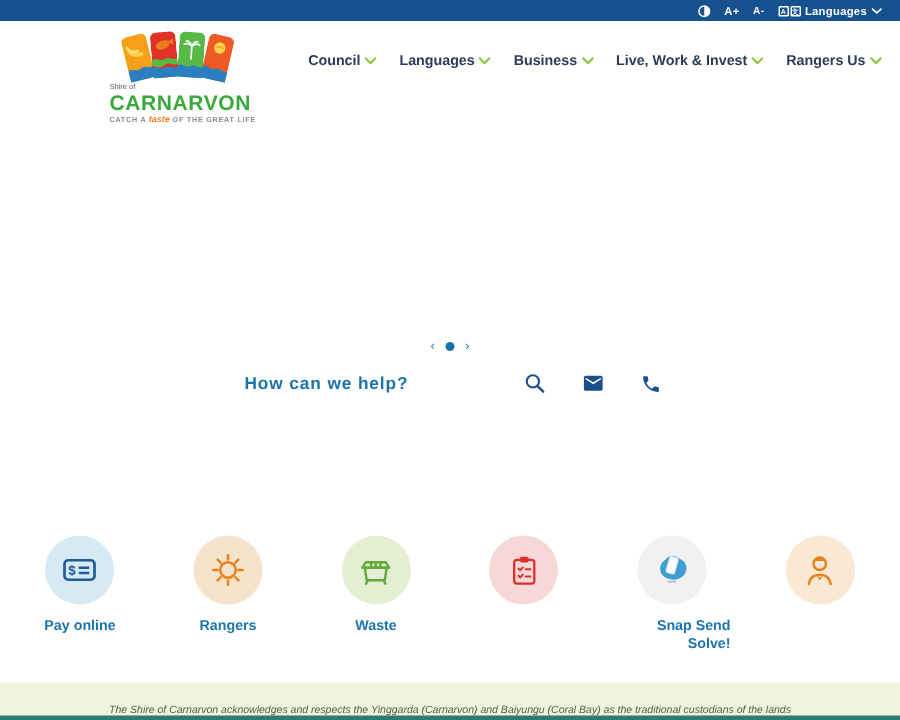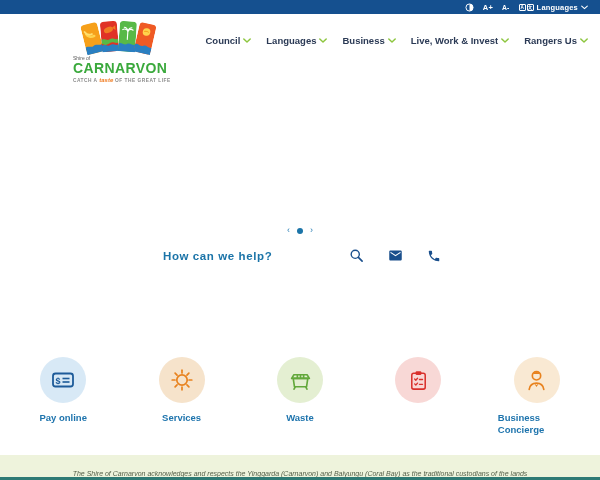--- a/index.html
+++ b/index.html
@@ -45,21 +45,21 @@
 
   .help-row { position:absolute; top:153px; left:163px; width:278px; display:flex; align-items:center; }
   .help-title { font-size:11.5px; font-weight:bold; color:#1b74a8; letter-spacing:.6px; }
   .help-icons { margin-left:auto; display:flex; align-items:center; gap:24px; }
   .help-icons svg { display:block; cursor:pointer; }
 
   
   .quicklinks { position:absolute; top:357px; left:0; width:600px; display:flex; padding:0 4px; }
   .ql { flex:1; display:flex; flex-direction:column; align-items:center; cursor:pointer; }
   .ql-circle { width:46px; height:46px; border-radius:50%; display:flex; align-items:center; justify-content:center; }
-  .ql-label { margin-top:9px; font-size:9.5px; font-weight:bold; color:#1e74ad; text-align:left;
+  .ql-label { margin-top:9px; font-size:9.5px; font-weight:bold; color:#1e74ad; text-align:right;
     line-height:1.3; max-width:78px; }
   .c-blue   { background:#d8e9f6; }
   .c-peach  { background:#f6e3cb; }
   .c-green  { background:#e4efd2; }
   .c-pink   { background:#f8d8d6; }
   .c-blue2  { background:#d8eaf5; }
   .c-gray   { background:#f1f1f1; }
   .c-peach2 { background:#f9e9d3; }
 
   
@@ -219,21 +219,21 @@
               <line x1="2.2" y1="12" x2="5" y2="12"></line>
             <line x1="12" y1="19" x2="12" y2="21.8"></line>
               <line x1="12" y1="2.2" x2="12" y2="5"></line>
             <line x1="16.95" y1="16.95" x2="18.9" y2="18.9"></line>
               <line x1="5.1" y1="5.1" x2="7.05" y2="7.05"></line>
             <line x1="7.05" y1="16.95" x2="5.1" y2="18.9"></line>
               <line x1="16.95" y1="7.05" x2="18.9" y2="5.1"></line>
           </g>
         </svg>
       </div>
-      <div class="ql-label">Services</div>
+      <div class="ql-label">Rangers</div>
     </div>
 
     <div class="ql">
       <div class="ql-circle c-green">
         <svg width="25" height="25" viewBox="0 0 24 24">
           <g stroke="#63a83c" stroke-width="1.6" fill="none" stroke-linejoin="round" stroke-linecap="round">
             <path d="M5 10h14l-1.2 8H6.2z"></path>
             <path d="M3.5 10l2.2-3.5h12.6L20.5 10z"></path>
             <line x1="9" y1="6.8" x2="9" y2="9.8"></line>
             <line x1="12" y1="6.8" x2="12" y2="9.8"></line>
@@ -255,33 +255,42 @@
             <path d="M8 10.5l1.2 1.2 1.8-2"></path>
               <line x1="13" y1="11" x2="16.2" y2="11"></line>
             <path d="M8 15.5l1.2 1.2 1.8-2"></path>
               <line x1="13" y1="16" x2="16.2" y2="16"></line>
           </g>
         </svg>
       </div>
     </div>
 
 
+    <div class="ql">
+      <div class="ql-circle c-gray">
+        <svg width="26" height="26" viewBox="0 0 24 24">
+          <path d="M5.2 13.5c-1.3-3 .2-6.6 3-8 1.2-2 4.2-2.9 6.2-1.8l4.6 2.8c2.1 2 2.6 5.8.6 8.3-1.8 2.3-4.6 3.6-7.4 3.1-2.8-.5-6-1.4-7-4.4z" fill="#3d9fd3"></path>
+          <rect x="9.3" y="3.8" width="5.6" height="10.5" rx="1.3" transform="rotate(16 12 9)" fill="#ffffff" stroke="#d7dde2" stroke-width="0.4"></rect>
+          <rect x="9.2" y="18.6" width="5.6" height="1.1" rx="0.5" fill="#b5bcc2"></rect>
+        </svg>
+      </div>
+      <div class="ql-label">Snap Send Solve!</div>
+    </div>
 
     <div class="ql">
       <div class="ql-circle c-peach2">
         <svg width="25" height="25" viewBox="0 0 24 24">
           <g stroke="#e8821e" stroke-width="1.6" fill="none" stroke-linecap="round">
             <circle cx="12" cy="7.5" r="4"></circle>
             <path d="M8.6 5.8c.5-1.2 1.7-1.9 3.4-1.9s2.9.7 3.4 1.9" fill="#e8821e" stroke="none"></path>
             <path d="M5 20.5c.6-4 3.1-6 7-6s6.4 2 7 6"></path>
           </g>
           <path d="M9.8 14.9l2.2 1.4 2.2-1.4-2.2 3.4z" fill="#e8821e"></path>
         </svg>
       </div>
-      <div class="ql-label">Business Concierge</div>
     </div>
 
   </div>
 
   <div class="footer">
     <div class="ack">The Shire of Carnarvon acknowledges and respects the Yinggarda (Carnarvon) and Baiyungu (Coral Bay) as the traditional custodians of the lands</div>
     <div class="footer-bar"></div>
   </div>
 
 </div>

